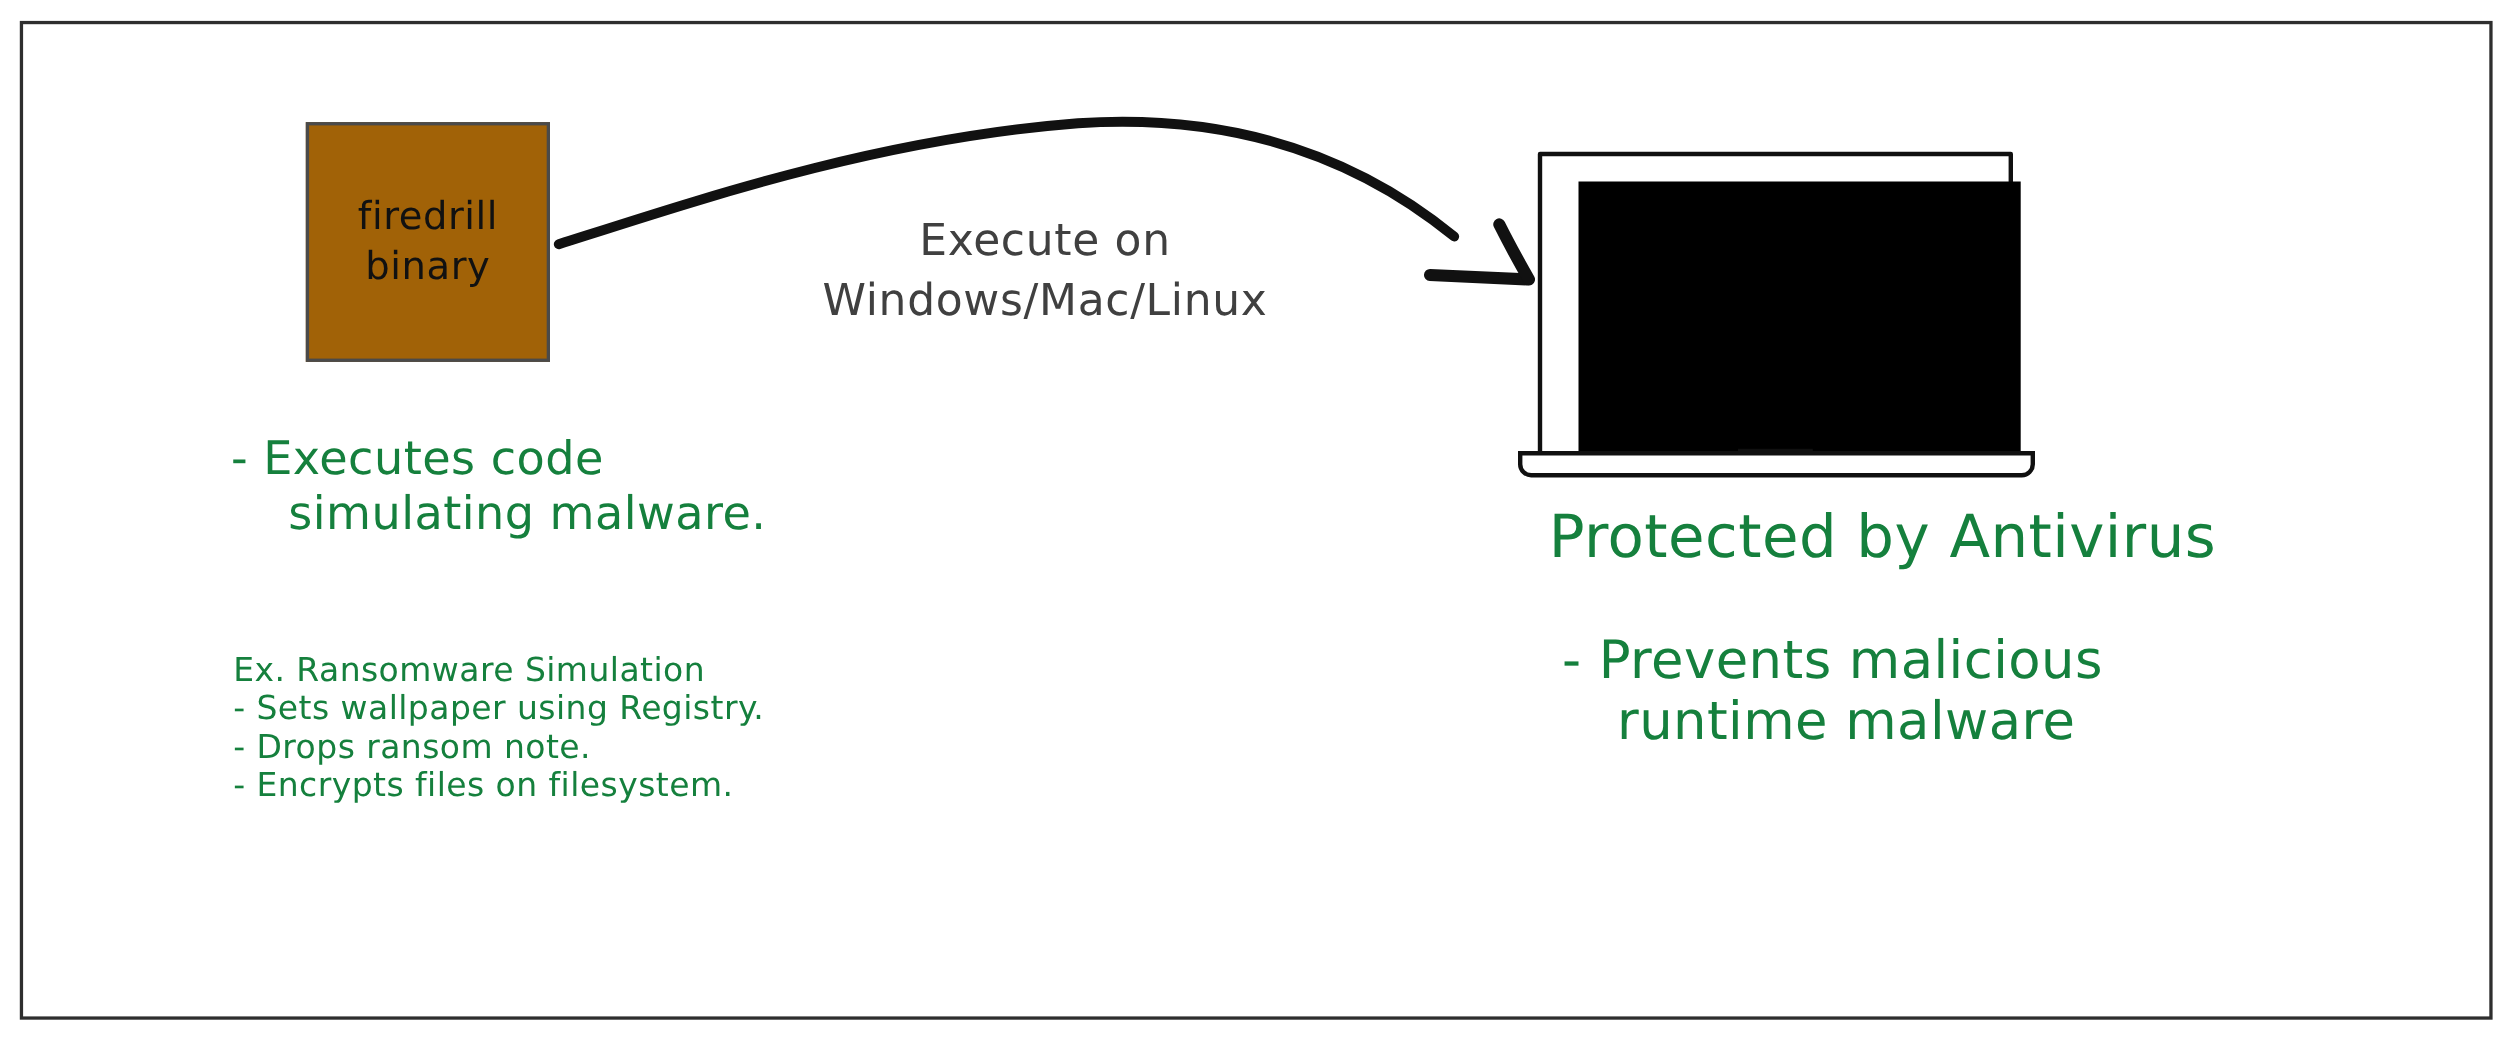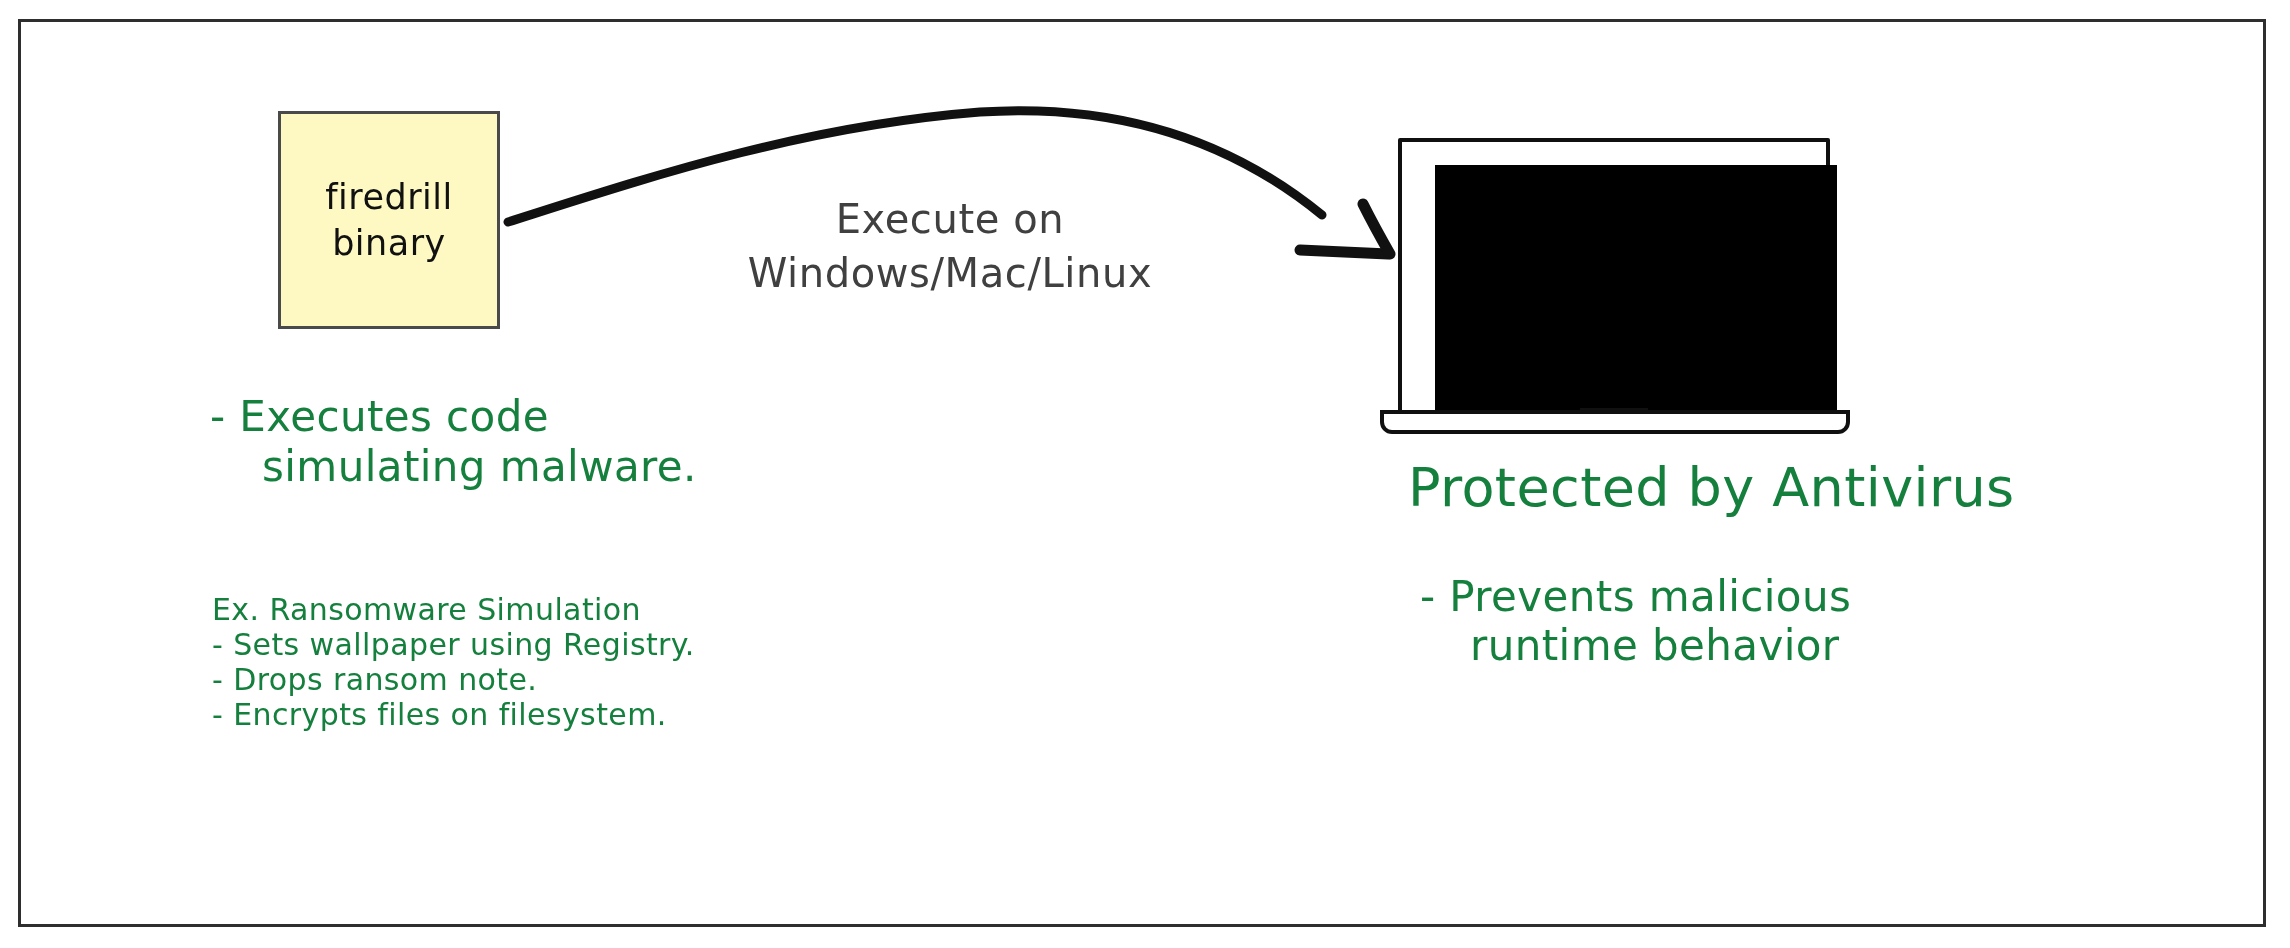--- a/index.html
+++ b/index.html
@@ -33,21 +33,21 @@
     background: transparent;
   }
 
   
   #firedrill-box {
     position: absolute;
     left: 278px;
     top: 111px;
     width: 222px;
     height: 218px;
-    background: #fef9c3;
+    background: #a16207;
     border: 3px solid #4a4a4a;
     box-sizing: border-box;
     display: flex;
     flex-direction: column;
     align-items: center;
     justify-content: center;
   }
   #firedrill-box .fd-line {
     font-family: "DejaVu Sans", sans-serif;
     font-size: 35px;
@@ -159,21 +159,21 @@
   #right-heading {
     left: 1408px;
     top: 456px;
     font-size: 54px;
     line-height: 1.18;
   }
 
   #right-block {
     left: 1420px;
     top: 572px;
-    font-size: 42px;
+    font-size: 48px;
     line-height: 1.17;
   }
   #right-block .tline.indent { padding-left: 50px; }
 </style>
 </head>
 <body>
 
 <div id="canvas">
 
   <div id="slide-border"></div>
@@ -213,16 +213,16 @@
     <span class="tline">- Drops ransom note.</span>
     <span class="tline">- Encrypts files on filesystem.</span>
   </div>
 
   <div class="hand-text" id="right-heading">
     <span class="tline">Protected by Antivirus</span>
   </div>
 
   <div class="hand-text" id="right-block">
     <span class="tline">- Prevents malicious</span>
-    <span class="tline indent">runtime behavior</span>
+    <span class="tline indent">runtime malware</span>
   </div>
 
 </div>
 
 </body></html>

